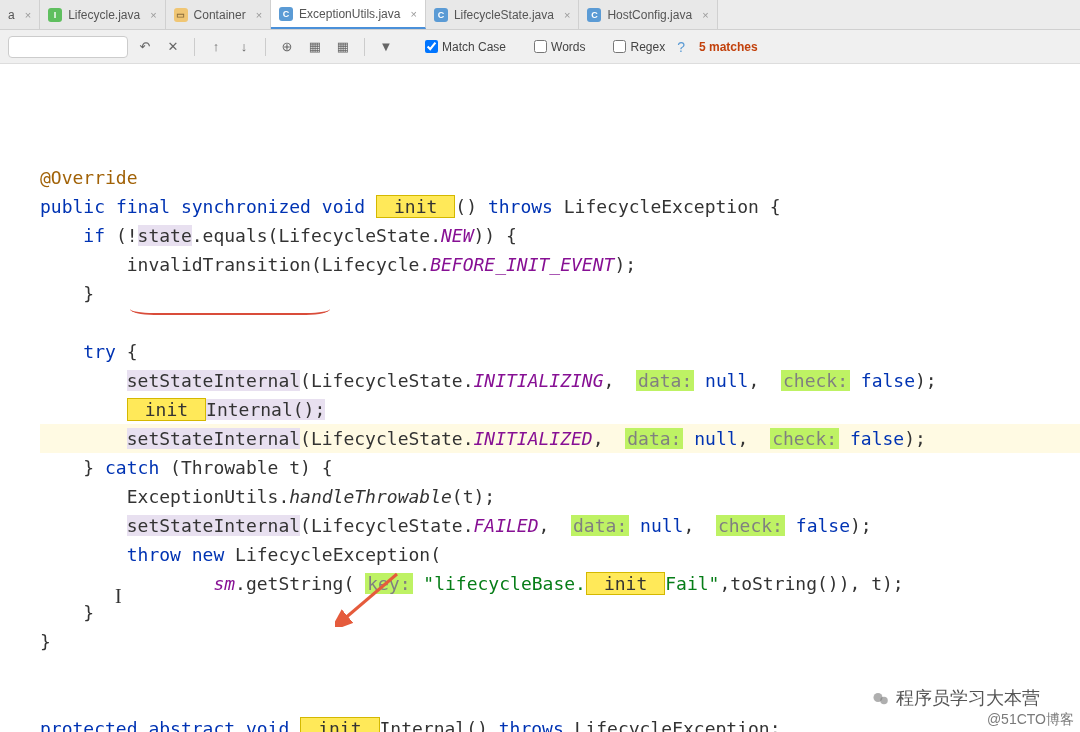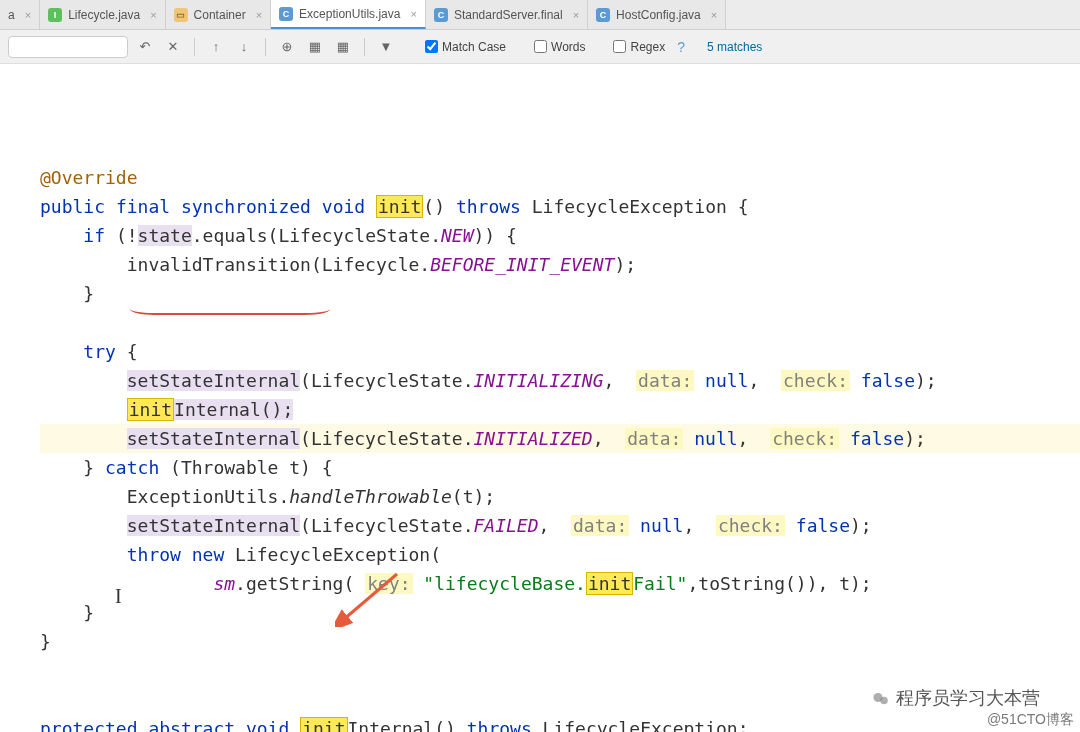--- a/index.html
+++ b/index.html
@@ -80,39 +80,39 @@
     .checkbox-group {
       display: flex;
       align-items: center;
       gap: 4px;
       margin-left: 22px;
       font-size: 12px;
       color: #444;
     }
     .checkbox-group input { margin: 0; }
     .help-icon { color: #5b9bd5; font-size: 14px; margin-left: 6px; cursor: pointer; }
-    .matches-text { margin-left: 16px; font-size: 12px; font-weight: normal; color: #0369a1; }
+    .matches-text { margin-left: 8px; font-size: 12px; font-weight: bold; color: #c2410c; }
     .editor {
       background: #fff;
       padding: 70px 0 0 40px;
       font-family: "Menlo", "Consolas", monospace;
       font-size: 18px;
       line-height: 29px;
       white-space: pre;
       color: #333;
       position: relative;
     }
     .kw { color: #0033b3; }
     .ann { color: #a16207; }
     .field-static { color: #871094; font-style: italic; }
     .static-method { font-style: italic; }
     .string { color: #067d17; }
-    .param-name { color: #808080; background: #fef9c3; padding: 0 2px; }
+    .param-name { color: #808080; background: #bef264; padding: 0 2px; }
     .param-val { color: #0033b3; }
-    .hl { background: #ffe959; border: 1px solid #d4b800; padding: 0 1px; }
+    .hl { background: #ffe959; border: 1px solid #d4b800; padding: 0 17px; }
     .hl-line { background: #fffae3; display: inline-block; width: 100%; }
     .bg-purple { background: #e8e0f0; text-align: center; }
     .red-underline {
       position: absolute;
       border-bottom: 2px solid #d94c3a;
       border-radius: 0 0 40px 40px / 0 0 10px 10px;
       height: 6px;
     }
     .annotation-text {
       position: absolute;
@@ -169,21 +169,21 @@
     <span>Container</span>
     <span class="tab-close">×</span>
   </div>
   <div class="tab active">
     <span class="tab-icon icon-c">C</span>
     <span>ExceptionUtils.java</span>
     <span class="tab-close">×</span>
   </div>
   <div class="tab">
     <span class="tab-icon icon-c">C</span>
-    <span>StandardServer.final</span>
+    <span>LifecycleState.java</span>
     <span class="tab-close">×</span>
   </div>
   <div class="tab">
     <span class="tab-icon icon-c">C</span>
     <span>HostConfig.java</span>
     <span class="tab-close">×</span>
   </div>
 </div>
 
 <div class="toolbar">

